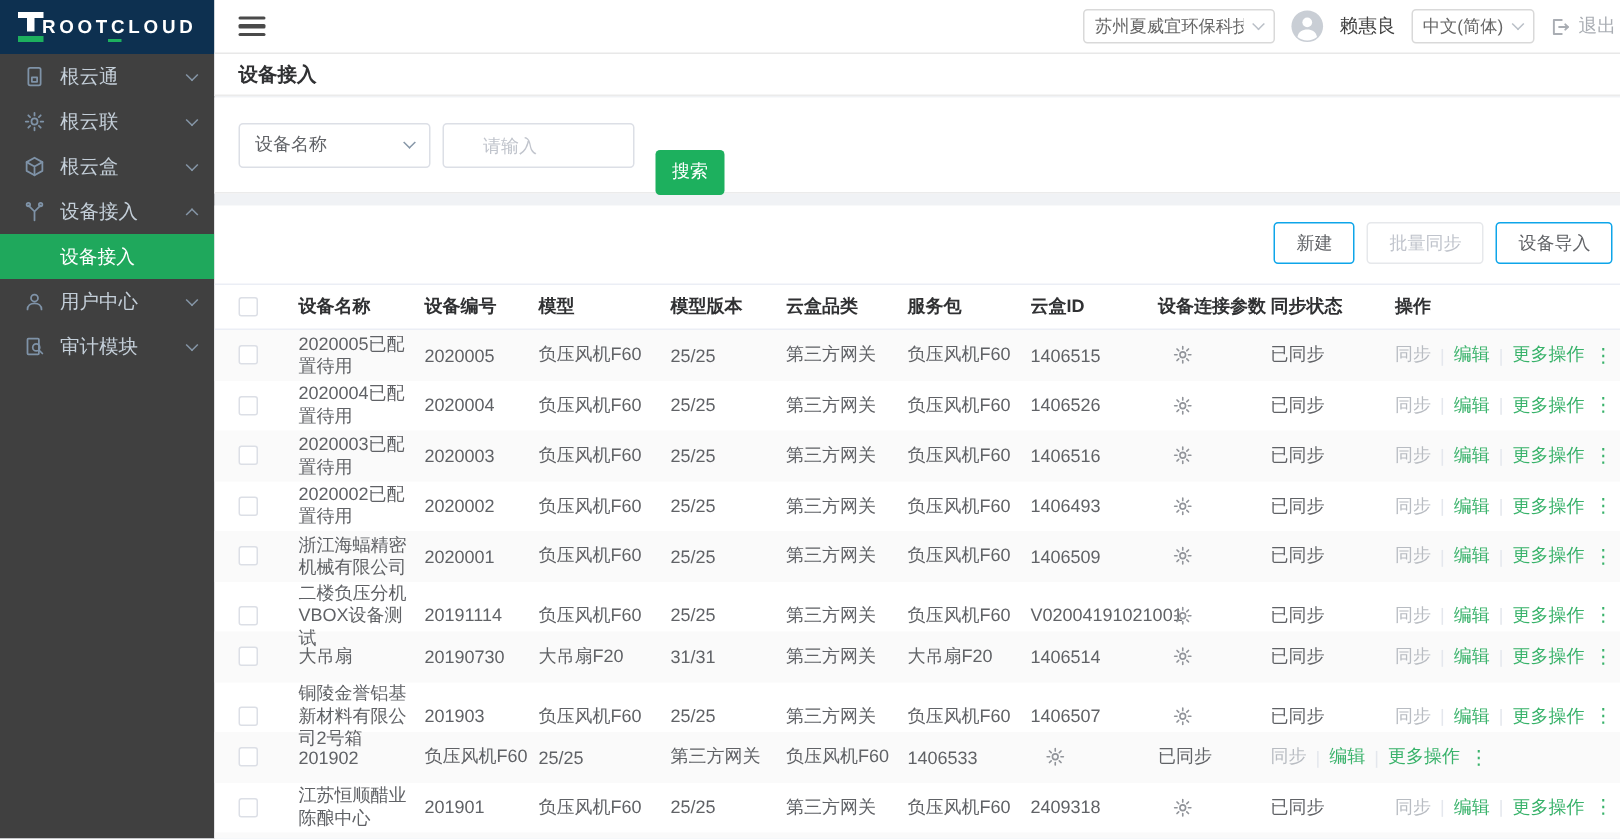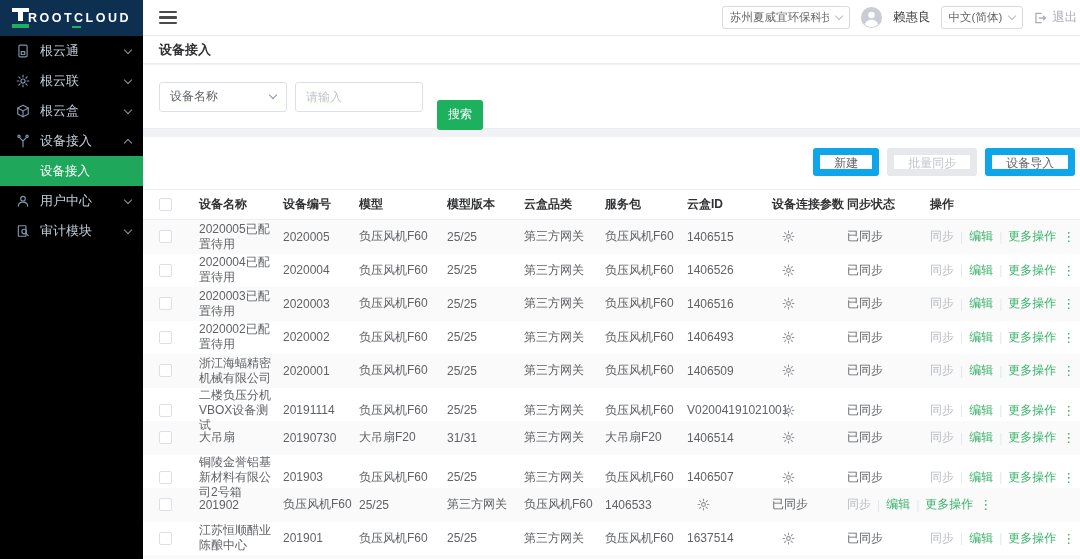--- a/index.html
+++ b/index.html
@@ -1,21 +1,21 @@
 <!DOCTYPE html>
 <html><head>
 <meta charset="utf-8">
 <style>
   * { margin:0; padding:0; box-sizing:border-box; }
   html,body { width:1080px; height:559px; overflow:hidden; background:#f0f2f5;
     font-family:"Liberation Sans","DejaVu Sans",sans-serif; }
   .app { display:flex; width:1080px; height:559px; }
 
   
-  .sidebar { width:143px; height:559px; background:#000000; flex:0 0 143px; }
+  .sidebar { width:143px; height:559px; background:#404040; flex:0 0 143px; }
   .logo { height:36px; background:#0d3050; display:flex; align-items:center; padding:0 12px; gap:9px; }
   .logo-t { width:17px; height:20px; position:relative; }
   .logo-t .bar   { position:absolute; top:0; left:0; width:17px; height:4px; background:#fff; }
   .logo-t .stem  { position:absolute; top:4px; left:6px; width:5px; height:9px; background:#fff; }
   .logo-t .green { position:absolute; bottom:0; left:0; width:17px; height:4px; background:#1db05e; }
   .logo-text { color:#fff; font-size:12.5px; font-weight:bold; letter-spacing:2.5px; position:relative; }
   .logo-text .t-underline { position:absolute; left:44px; bottom:-3px; width:9px; height:2px; background:#1db05e; }
   .nav-item { height:30px; display:flex; align-items:center; padding:0 12px 0 16px; color:#c4cfd9; font-size:13px; cursor:pointer; }
   .nav-item .nicon { width:14px; height:14px; margin-right:10px; color:#7f93a8; flex:0 0 14px; }
   .nav-item .nicon svg { width:14px; height:14px; display:block; }
@@ -42,27 +42,27 @@
   .username { font-size:12.5px; color:#404040; }
   .logout { display:flex; align-items:center; gap:5px; color:#a9adb3; font-size:12.5px; cursor:pointer; }
 
   .breadcrumb-bar { height:28px; background:#fff; border-bottom:1px solid #ebebeb; display:flex; align-items:center; padding:0 16px; }
   .breadcrumb-bar span { font-size:13px; color:#303133; font-weight:600; }
 
   .filter-panel { height:64px; background:#fff; margin-top:1px; display:flex; align-items:center; padding:0 16px; gap:8px; border-bottom:1px solid #ebebeb; }
   .filter-select { width:128px; height:30px; border:1px solid #dcdfe6; border-radius:3px; display:flex; align-items:center;
     padding:0 10px; font-size:12px; color:#606266; background:#fff; cursor:pointer; }
   .filter-select .txt { flex:1; }
-  .filter-input { width:128px; height:30px; border:1px solid #dcdfe6; border-radius:3px; padding:0 10px; font-size:12px; color:#606266; outline:none; }
+  .filter-input { width:128px; height:30px; border:1px solid #dcdfe6; border-radius:3px; padding:0 26px; font-size:12px; color:#606266; outline:none; }
   .filter-input::placeholder { color:#c0c4cc; }
   .btn-search { margin-left:6px; width:46px; height:30px; background:#1db05e; color:#fff; border:none; border-radius:3px; font-size:12px; cursor:pointer;margin-top:36px; }
 
   .table-panel { flex:1; background:#fff; margin-top:8px; overflow:hidden; }
   .toolbar { display:flex; justify-content:flex-end; gap:8px; padding:11px 16px 0 16px; }
-  .toolbar button { height:28px; padding:0 14px; background:#fff; border:7px solid #0ea5e9; border-radius:3px;
+  .toolbar button { height:28px; padding:0 14px; background:#fff; border:1px solid #0ea5e9; border-radius:3px;
     font-size:12px; color:#606266; cursor:pointer; }
   .toolbar button.disabled { color:#c0c4cc; border-color:#e6e8eb; cursor:not-allowed; }
 
   .grid-row { display:grid; grid-template-columns:40px 84px 76px 88px 77px 81px 82px 85px 75px 83px 1fr;
     align-items:center; padding:0 16px; }
   .thead-row { height:31px; margin-top:13px; border-top:1px solid #ebeef5; border-bottom:1px solid #ebeef5; }
   .thead-row .th { font-size:12px; font-weight:bold; color:#303133; }
   .trow { height:33.5px; font-size:12px; color:#606266; }
   .trow:nth-child(odd) { background:#fafafa; }
   .cell-name { line-height:15px; padding-right:8px; }
@@ -454,21 +454,21 @@
             </span>
           </div>
           <div class="grid-row trow">
             <span class="checkbox"></span>
             <span class="cell-name">江苏恒顺醋业陈酿中心</span>
             <span>201901</span>
             <span>负压风机F60</span>
             <span>25/25</span>
             <span>第三方网关</span>
             <span>负压风机F60</span>
-            <span>1637514</span>
+            <span>2409318</span>
             <span class="cell-param">
               <svg viewBox="0 0 24 24" fill="none" stroke="currentColor" stroke-width="2" stroke-linecap="round" stroke-linejoin="round">
                 <circle cx="12" cy="12" r="3.5"></circle>
                 <path d="M12 2v3M12 19v3M2 12h3M19 12h3M4.9 4.9l2.1 2.1M17 17l2.1 2.1M19.1 4.9L17 7M7 17l-2.1 2.1"></path>
               </svg>
             </span>
             <span>已同步</span>
             <span class="cell-actions">
               <span class="lnk-sync">同步</span>
               <span class="sep">|</span>

